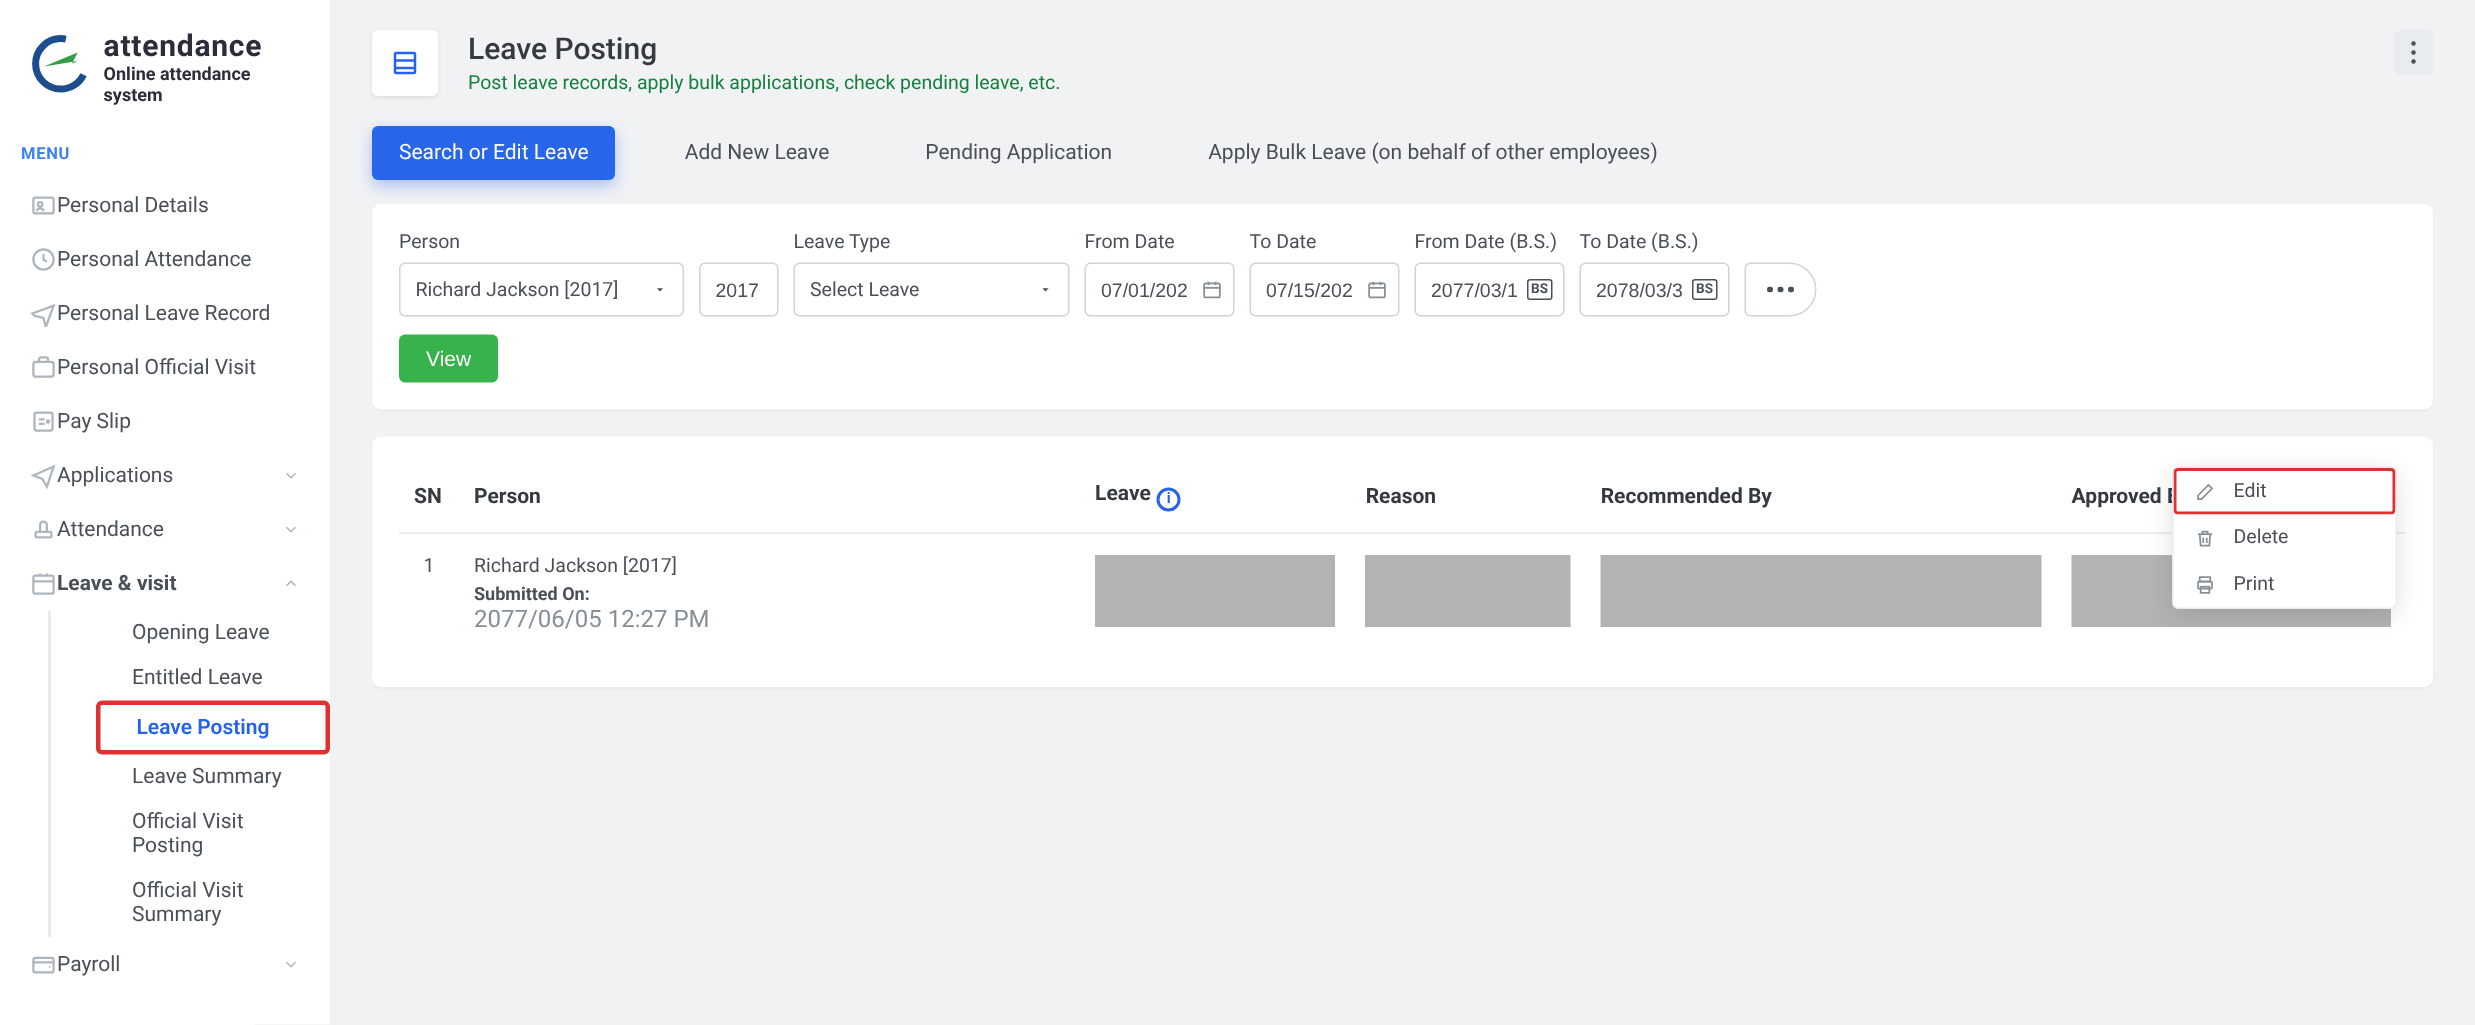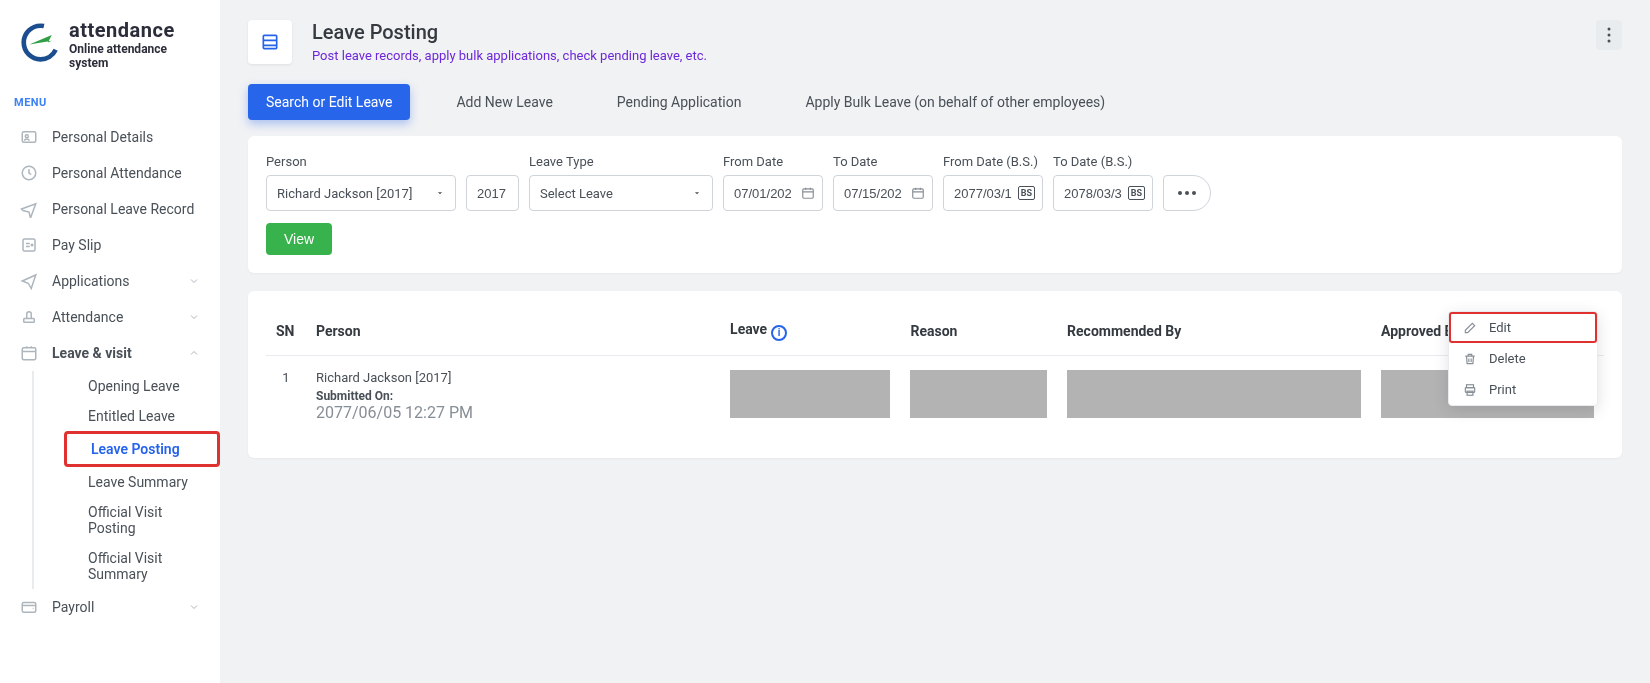--- a/index.html
+++ b/index.html
@@ -5,33 +5,33 @@
 * { box-sizing: border-box; margin: 0; padding: 0; }
 body { font-family: -apple-system, BlinkMacSystemFont, "Segoe UI", Roboto, Arial, sans-serif; font-size: 14px; color: #495057; background: #f1f2f4; }
 .wrap { display: flex; min-height: 100vh; }
 .sidebar { width: 220px; background: #fff; padding: 18px 0 0 0; flex-shrink: 0; }
 .logo { display: flex; align-items: center; gap: 8px; padding: 0 20px 20px 20px; cursor: pointer; }
 .logo-mark { width: 44px; height: 44px; position: relative; }
 .logo-text { display: flex; flex-direction: column; }
 .logo-title { font-size: 20px; font-weight: 700; color: #2b2d3a; letter-spacing: 0.5px; }
 .logo-sub { font-size: 12px; font-weight: 700; color: #2b2d3a; }
 .menu-hdr { font-size: 11px; font-weight: 700; color: #3b82f6; padding: 6px 14px 10px 14px; letter-spacing: 0.5px; }
-.nav-item { display: flex; align-items: center; gap: 14px; padding: 9px 20px; color: #495057; cursor: pointer; position: relative; }
+.nav-item { display: flex; align-items: center; padding: 9px 20px; color: #495057; cursor: pointer; position: relative; }
 .nav-item .ic { width: 18px; height: 18px; color: #adb5bd; flex-shrink: 0; }
 .nav-item .chev { margin-left: auto; color: #adb5bd; }
 .nav-item.exp { font-weight: 700; }
 .subgroup { padding-left: 30px; border-left: 2px solid #e9ecef; margin-left: 32px; }
 .sub-item { padding: 7px 16px 7px 24px; color: #495057; cursor: pointer; }
 .sub-item.active { color: #2563eb; font-weight: 600; }
 .highlight-red { border: 3px solid #e03131; border-radius: 4px; }
 .main { flex: 1; }
 .header { display: flex; align-items: flex-start; gap: 20px; padding: 20px 28px; }
 .hdr-icon { width: 44px; height: 44px; border-radius: 4px; background: #fff; display: flex; align-items: center; justify-content: center; color: #2563eb; box-shadow: 0 1px 3px rgba(0,0,0,.08); }
 .hdr-txt h1 { font-size: 20px; font-weight: 500; color: #343a40; margin-bottom: 4px; }
-.hdr-txt p { font-size: 13px; color: #6d28d9; }
+.hdr-txt p { font-size: 13px; color: #15803d; }
 .hdr-dots { margin-left: auto; width: 26px; height: 30px; border-radius: 4px; background: #e9ecef; display: flex; align-items: center; justify-content: center; color: #495057; cursor: pointer; }
 .tabs { display: flex; gap: 28px; padding: 0 28px 16px 28px; align-items: center; }
 .tab { padding: 10px 18px; color: #495057; cursor: pointer; border-radius: 4px; }
 .tab.active { background: #2765eb; color: #fff; box-shadow: 0 4px 10px rgba(39,101,235,.35); }
 .panel { background: #fff; border-radius: 6px; margin: 0 28px 18px 28px; padding: 18px; box-shadow: 0 1px 2px rgba(0,0,0,.04); }
 .filters { display: flex; flex-wrap: wrap; gap: 10px; align-items: flex-end; }
 .field { display: flex; flex-direction: column; gap: 6px; }
 .field-lbl { font-size: 13px; color: #495057; }
 .input, .select { height: 36px; border: 1px solid #ced4da; border-radius: 4px; padding: 0 10px; font-size: 13px; background: #fff; color: #495057; outline: none; }
 .select { display: flex; align-items: center; justify-content: space-between; gap: 8px; cursor: pointer; }
@@ -102,20 +102,29 @@
       <span class="ic">
           <svg viewBox="0 0 24 24" fill="none" stroke="currentColor" stroke-width="2">
             <path d="M2 12l19-7-7 19-2-8-8-2z"></path>
           </svg>
         </span>
       <span>Personal Leave Record</span>
     </div>
     <div class="nav-item">
       <span class="ic">
           <svg viewBox="0 0 24 24" fill="none" stroke="currentColor" stroke-width="2">
+            <rect x="3" y="7" width="18" height="13" rx="2"></rect>
+            <path d="M8 7V5a2 2 0 012-2h4a2 2 0 012 2v2"></path>
+          </svg>
+        </span>
+      <span>Personal Official Visit</span>
+    </div>
+    <div class="nav-item">
+      <span class="ic">
+          <svg viewBox="0 0 24 24" fill="none" stroke="currentColor" stroke-width="2">
             <rect x="4" y="4" width="16" height="16" rx="2"></rect>
             <path d="M8 10h5M8 14h5"></path>
             <circle cx="16" cy="12" r="1"></circle>
           </svg>
         </span>
       <span>Pay Slip</span>
     </div>
     <div class="nav-item">
       <span class="ic">
           <svg viewBox="0 0 24 24" fill="none" stroke="currentColor" stroke-width="2">

